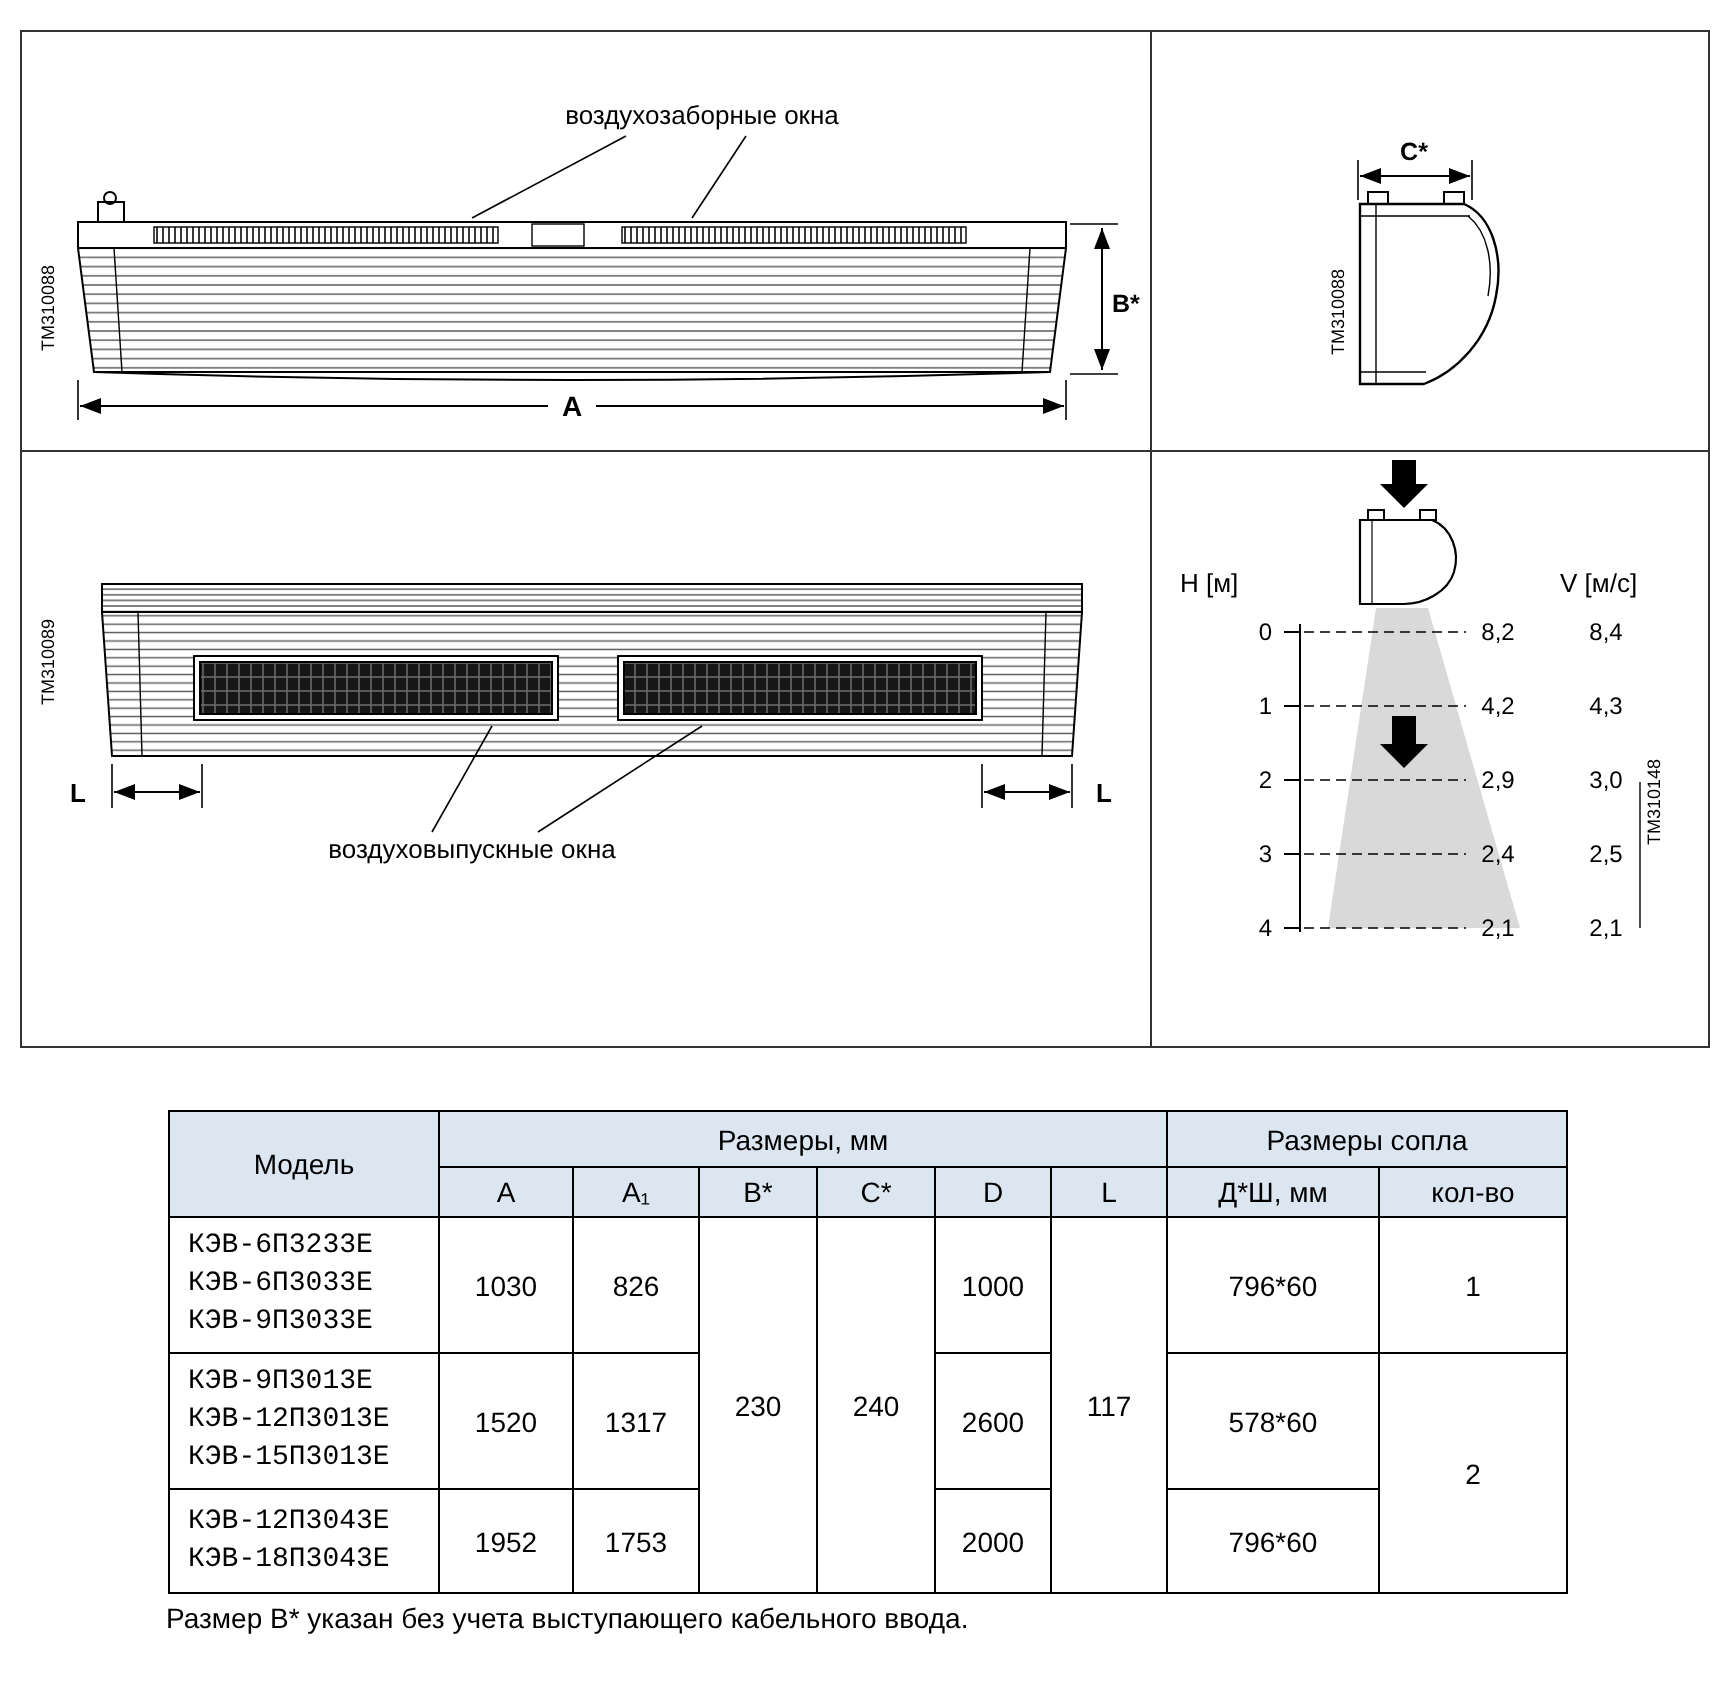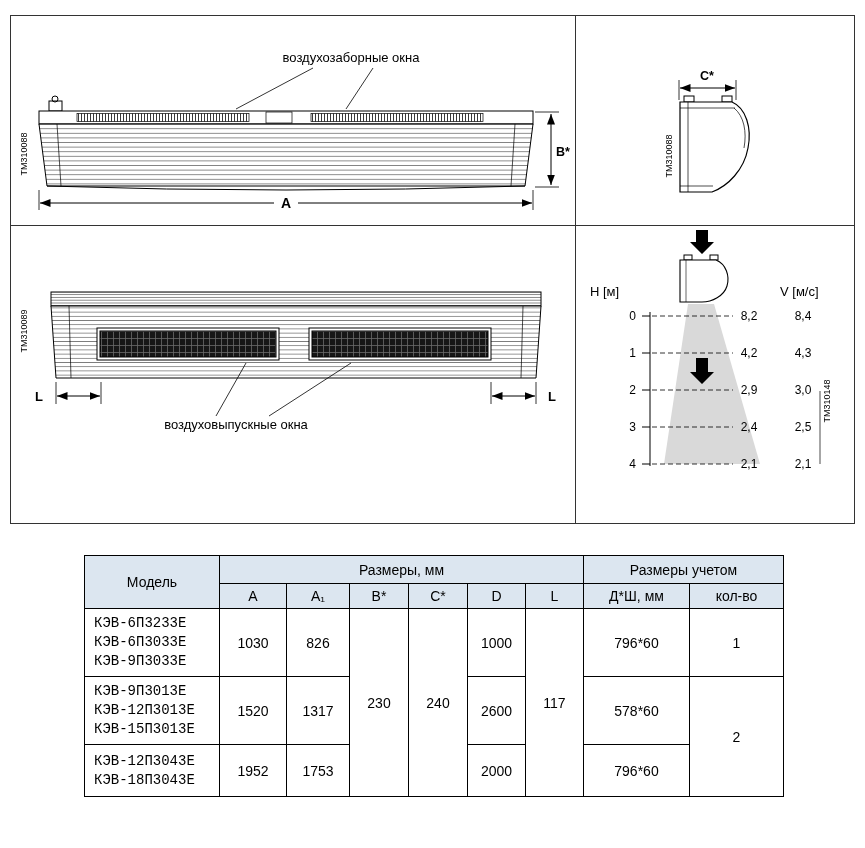--- a/index.html
+++ b/index.html
@@ -264,21 +264,21 @@
         <col style="width:59px">
         <col style="width:58px">
       <col style="width:58px">
         <col style="width:106px">
         <col style="width:94px">
     </colgroup>
     <thead>
       <tr class="h1">
         <th rowspan="2">Модель</th>
         <th colspan="6">Размеры, мм</th>
-        <th colspan="2">Размеры учетом</th>
+        <th colspan="2">Размеры сопла</th>
       </tr>
       <tr class="h2">
         <th>A</th>
         <th>A₁</th>
         <th>B*</th>
         <th>C*</th>
         <th>D</th>
         <th>L</th>
         <th>Д*Ш, мм</th>
         <th>кол-во</th>
@@ -319,15 +319,16 @@
         </td>
         <td>1952</td>
         <td>1753</td>
         <td>2000</td>
         <td>796*60</td>
       </tr>
     </tbody>
   </table>
 
   <div class="notes">
+    <div>Размер B* указан без учета выступающего кабельного ввода.</div>
   </div>
 
 </div>
 
 </body></html>

